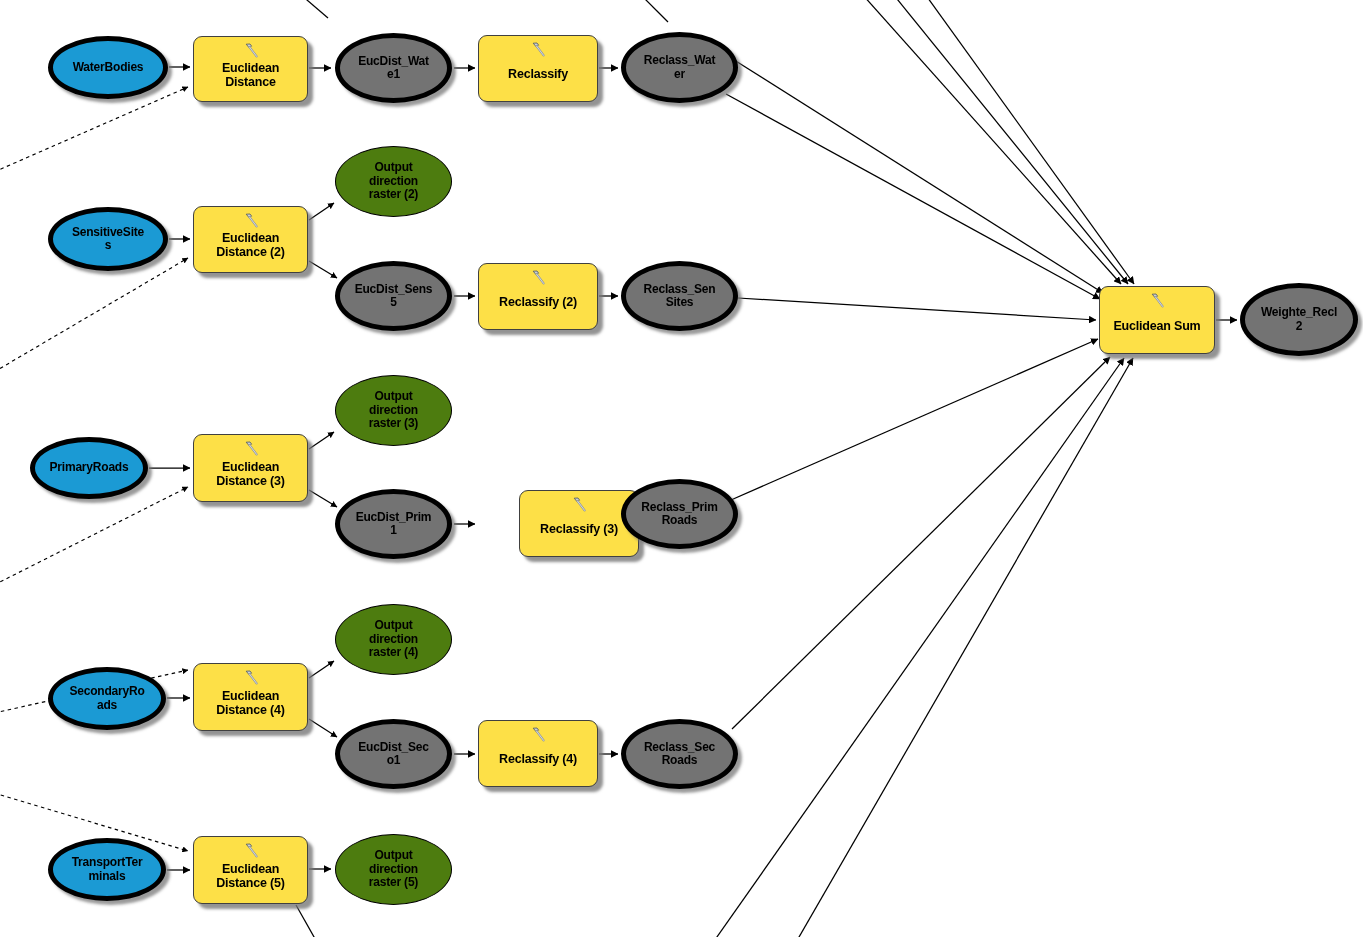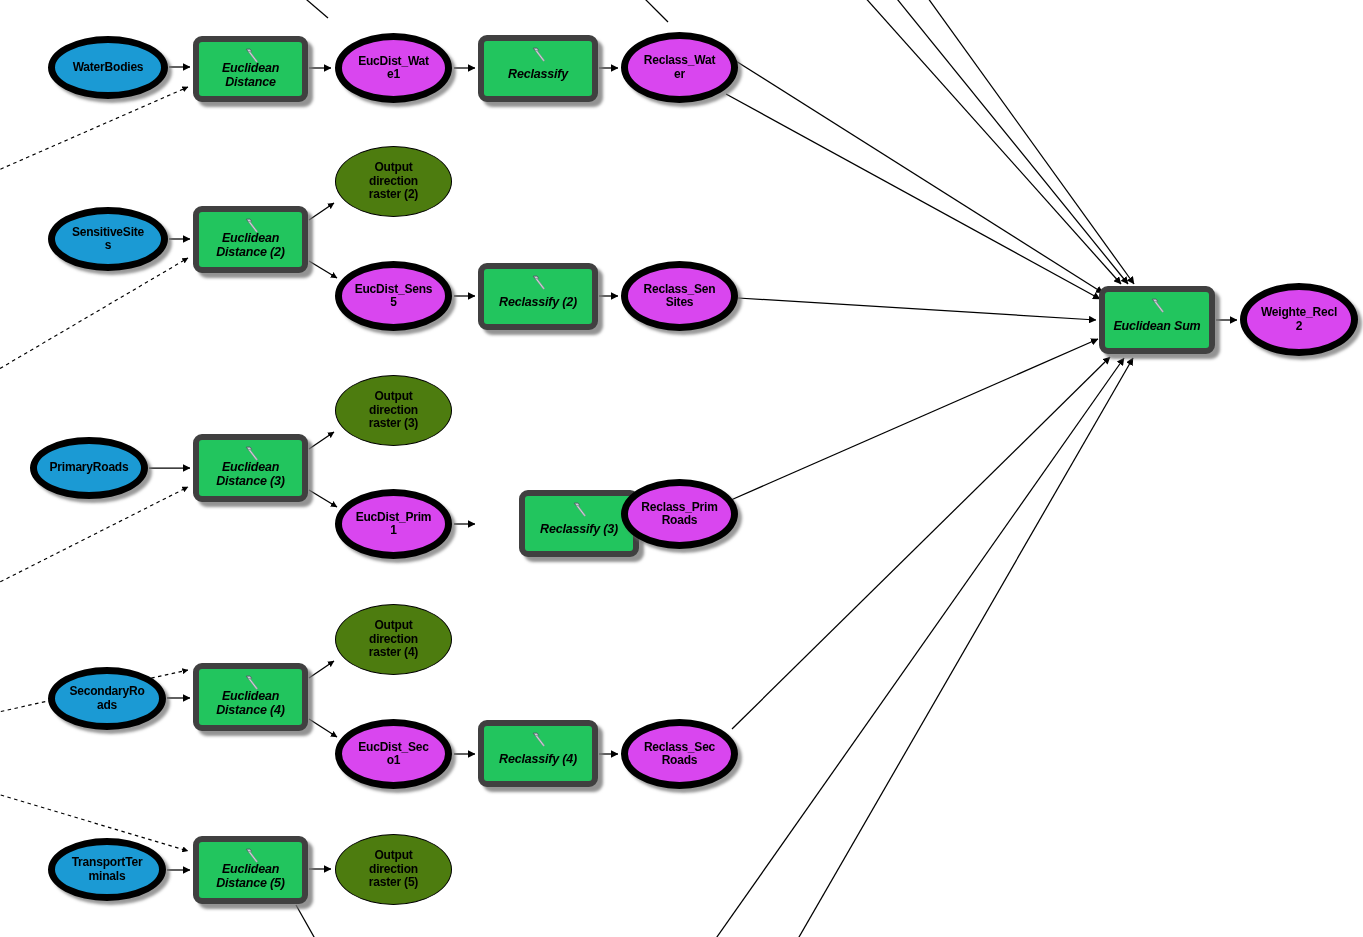--- a/index.html
+++ b/index.html
@@ -38,36 +38,35 @@
   .node .lbl{
     display:block;
     width:100%;
     padding:0 4px;
     box-sizing:border-box;
     white-space:pre-line;
   }
   
   .var{
     border-radius:50%;
-    border:7px solid #000000;
+    border:5px solid #000000;
     font-size:12px;
     box-shadow:4px 4px 3px rgba(120,120,120,0.75);
   }
   .var.input{ background:#1b9ad4; }
-  .var.derived{ background:#d946ef; }
+  .var.derived{ background:#737373; }
   .var.plain{ background:#4d7c0f; box-shadow:none; border:1px solid #000; }
   
   .tool{
-    background:#22c55e;
-    border:6px solid #404040;
+    background:#fde047;
+    border:1px solid #404040;
     border-radius:9px;
     font-size:12.5px;
     box-shadow:5px 5px 3px rgba(120,120,120,0.8);
     padding-top:9px;
-    font-style:italic;
   }
   .tool .lbl{ padding-top:2px; }
   .hammer{
     position:absolute;
     top:5px;
     left:50%;
     margin-left:-9px;
     width:18px;
     height:18px;
     pointer-events:none;

